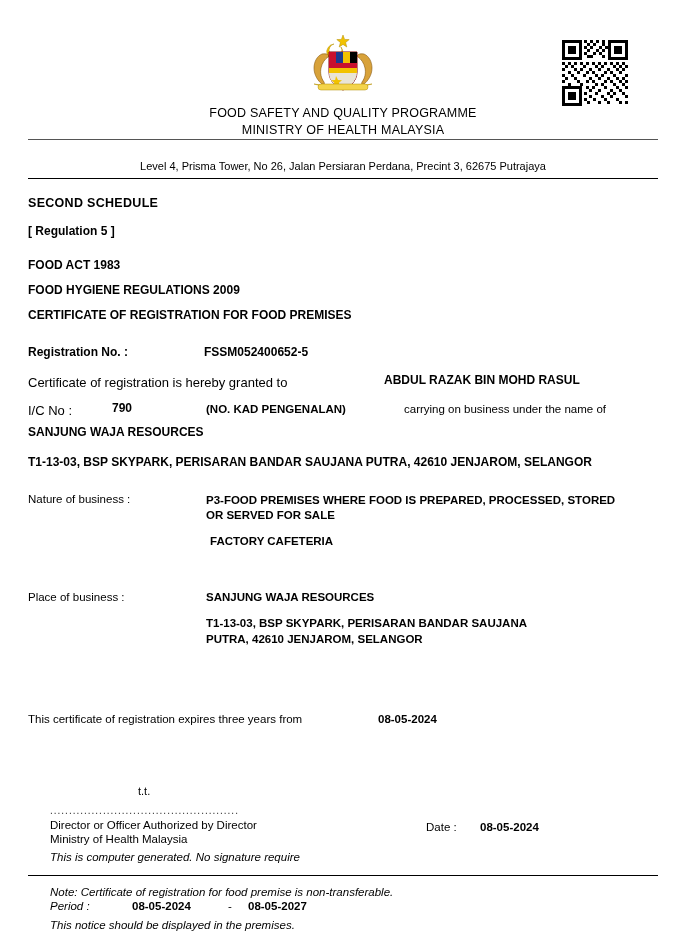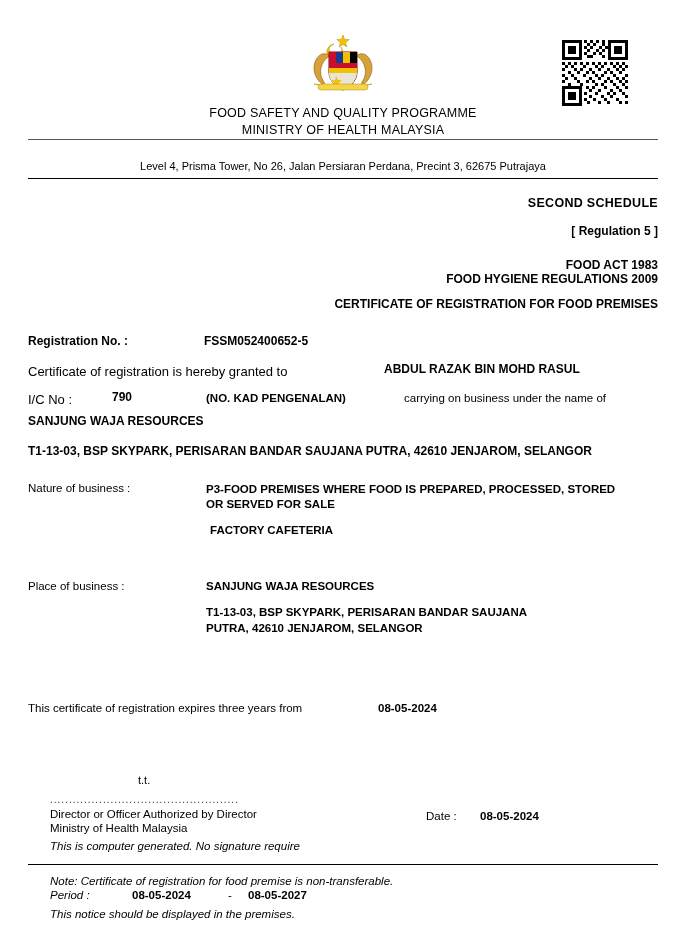--- a/index.html
+++ b/index.html
@@ -68,41 +68,42 @@
     margin: 0;
   }
   .rule-thin {
     border: 0;
     border-top: 1px solid #555;
     margin: 0;
   }
 
   
   .title-block {
-    text-align: right;
+    text-align: left;
     margin-top: 17px;
   }
   .t-second {
     font-size: 12.5px;
     font-weight: bold;
     letter-spacing: 0.3px;
   }
   .t-reg {
     font-size: 12px;
     font-weight: bold;
     margin-top: 14px;
   }
   .t-act {
     font-size: 12px;
     font-weight: bold;
     margin-top: 20px;
   }
   .t-hyg {
     font-size: 12px;
     font-weight: bold;
+    margin-top: 11px;
   }
   .t-cert {
     font-size: 12px;
     font-weight: bold;
     margin-top: 11px;
   }
 
   
   .body-area {
     position: relative;

